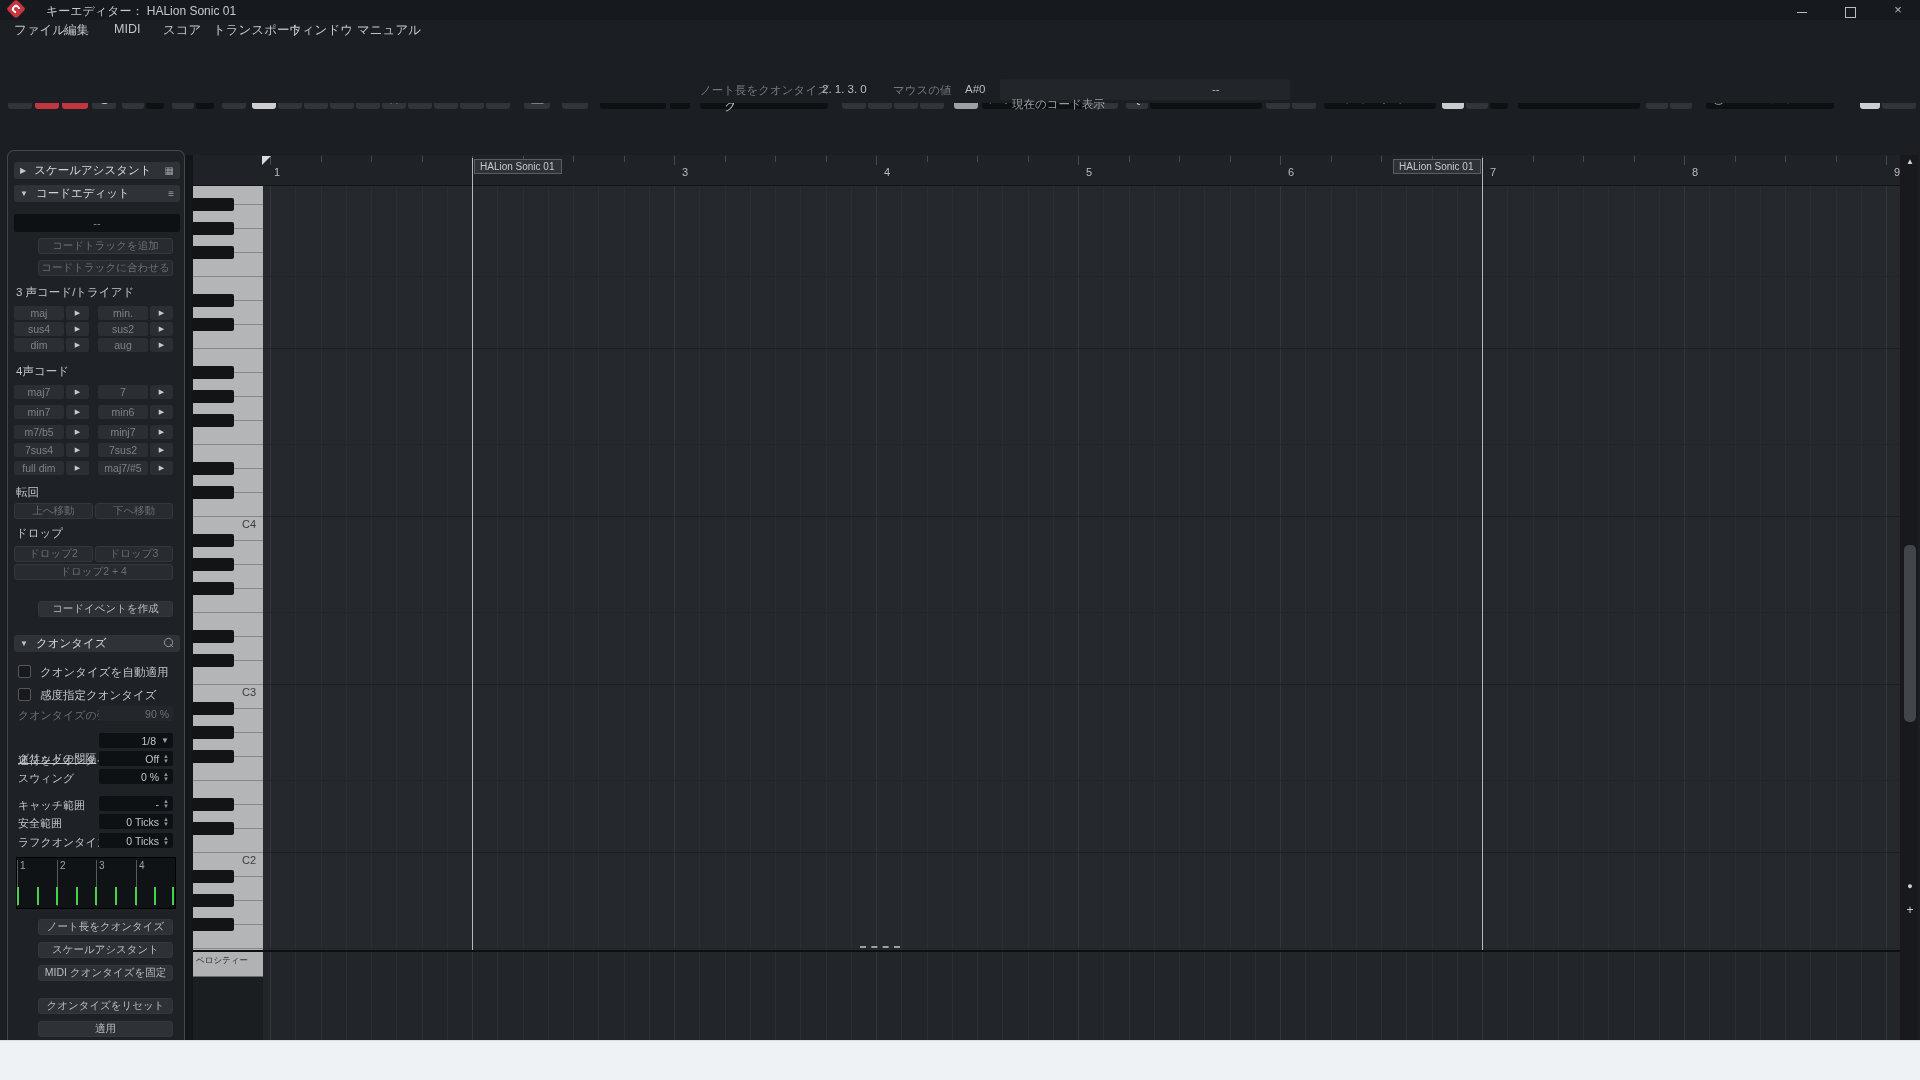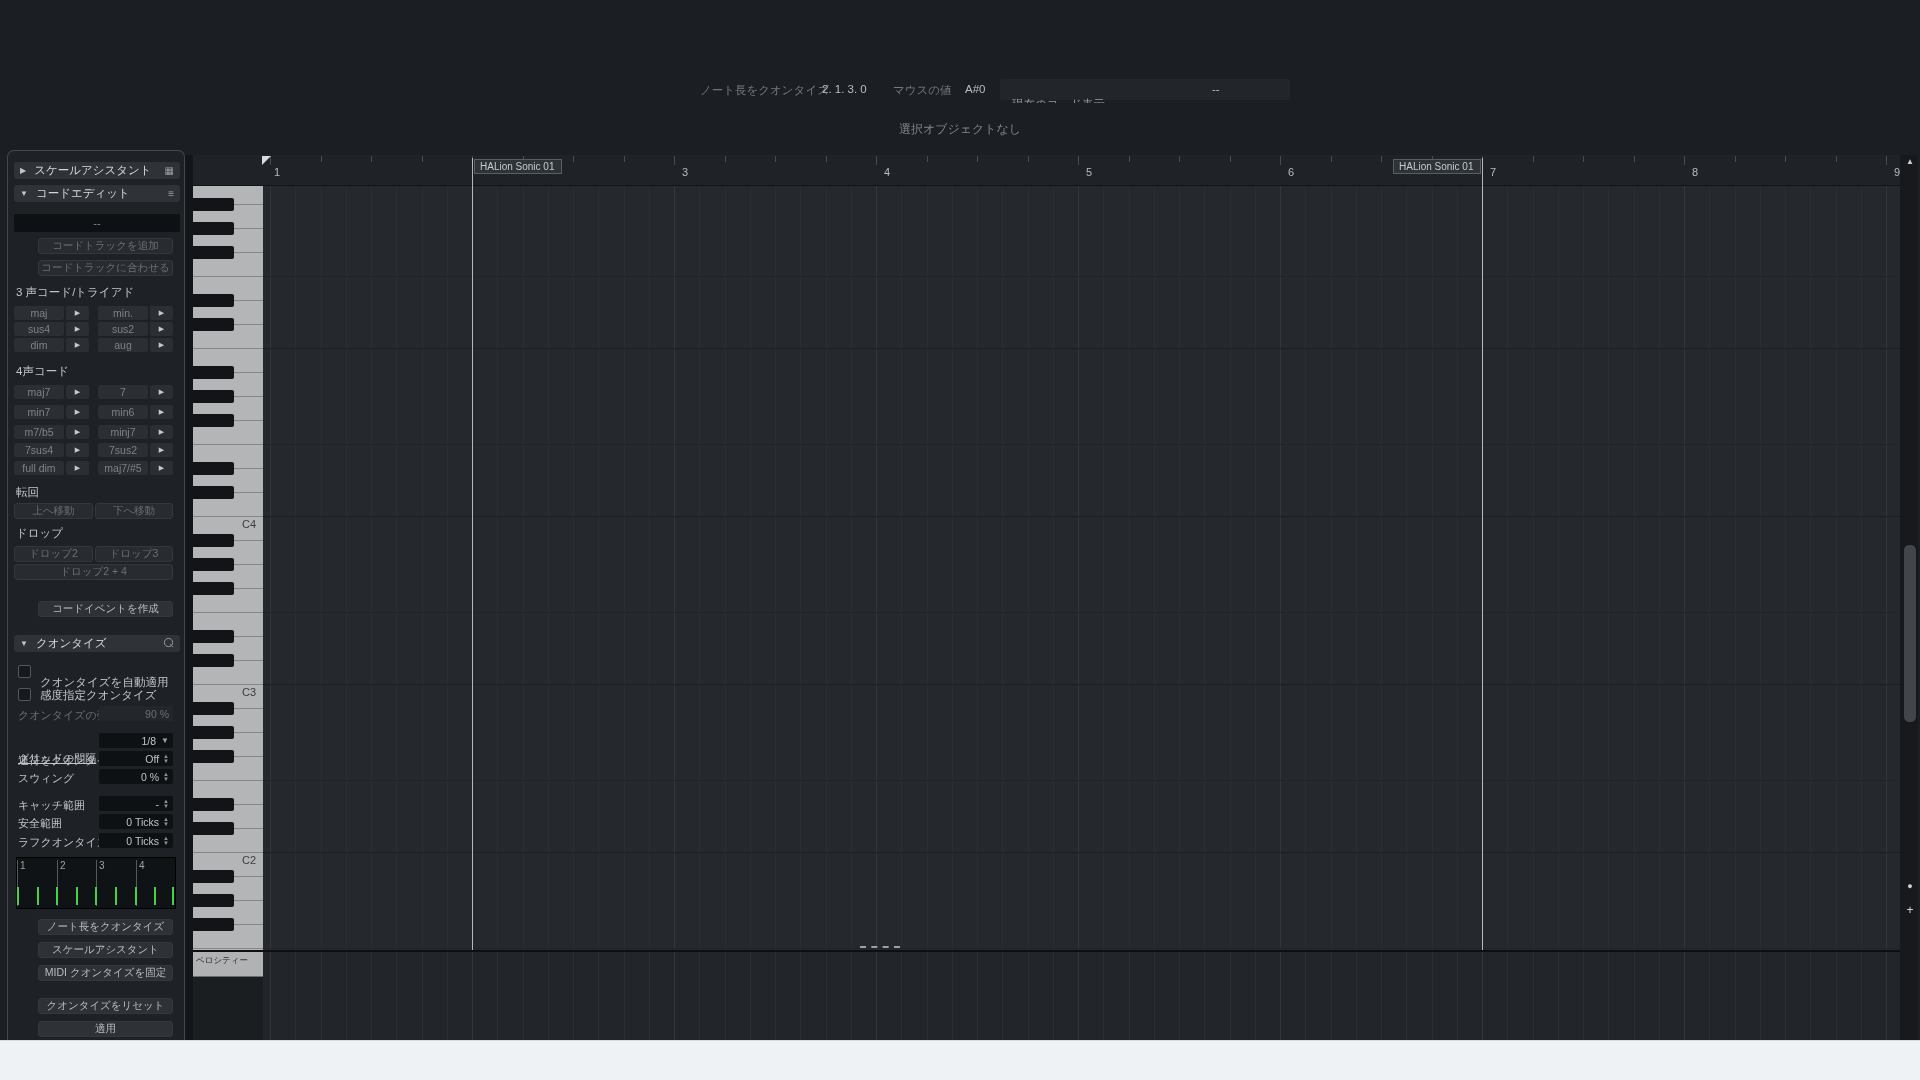--- a/index.html
+++ b/index.html
@@ -103,21 +103,41 @@
   #leftgap{left:185px;top:155px;width:8px;height:885px;background:#131619;}
 
   
   #taskbar{left:0;top:1040px;width:1920px;height:40px;background:#eff2f5;border-top:1px solid #d9dcdf;box-sizing:border-box;}
 </style>
 </head>
 <body>
 
 <div id="screen">
 
-
+  <div id="titlebar" class="abs">
+    <span class="cubase-logo abs" style="left:9px;top:2px;"></span>
+    <span class="ttl abs">キーエディター： HALion Sonic 01</span>
+    <div class="winbtn abs" style="left:1790px;">
+        <span class="minbar abs" style="left:7px;"></span>
+      </div>
+    <div class="winbtn abs" style="left:1838px;">
+        <span class="maxbox abs" style="left:7px;"></span>
+      </div>
+    <div class="winbtn abs" style="left:1886px;">×</div>
+  </div>
+
+  <div id="menubar" class="abs">
+    <span style="left:14px">ファイル</span>
+    <span style="left:64px">編集</span>
+    <span style="left:114px">MIDI</span>
+    <span style="left:163px">スコア</span>
+    <span style="left:213px">トランスポート</span>
+    <span style="left:289px">ウィンドウ</span>
+    <span style="left:357px">マニュアル</span>
+  </div>
 
   <div id="toolbar" class="abs">
     <div class="tbtn" style="left:8px;width:24px;">
       <svg class="ic" width="12" height="12" viewBox="0 0 12 12">
           <path d="M7 1 L11 5 L8 6 L6 10 L5 7 L2 11 L5 6 L2 4 Z" fill="#c7cacd"></path>
         </svg>
     </div>
     <div class="tbtn red" style="left:35px;width:24px;">S</div>
     <div class="tbtn red" style="left:62px;width:26px;">
       <span style="width:10px;height:10px;border-radius:50%;background:#3a1114;display:block;"></span>
@@ -345,23 +365,20 @@
     <span class="il-label" style="left:700px;">ノート長をクオンタイズ</span>
     <span class="il-value" style="left:822px;">2. 1. 3.  0</span>
     <span class="il-label" style="left:893px;">マウスの値</span>
     <span class="il-value" style="left:965px;">A#0</span>
     <div id="chordbox">
       <span class="il-label" style="left:12px;top:18px;color:#9ba0a4;">現在のコード表示</span>
       <span class="il-value" style="left:212px;top:4px;">--</span>
     </div>
   </div>
 
-  <div id="statusband" class="abs">
-    <span>選択オブジェクトなし</span>
-  </div>
 
   <div id="leftgap" class="abs"></div>
   <div id="ruler" class="abs">
       <div class="rtick" style="left: 77px; height: 9px;"></div>
       <div class="rtick" style="left: 127.5px; height: 6px;"></div>
       <div class="rtick" style="left: 178px; height: 6px;"></div>
       <div class="rtick" style="left: 228.5px; height: 6px;"></div>
       <div class="rtick" style="left: 279px; height: 9px;"></div>
       <div class="rtick" style="left: 329.5px; height: 6px;"></div>
       <div class="rtick" style="left: 380px; height: 6px;"></div>
@@ -693,21 +710,21 @@
       <span>クオンタイズ</span>
       <span class="rIcon">
         <svg width="11" height="11" viewBox="0 0 12 12">
             <circle cx="6" cy="6" r="4.5" stroke="#9da1a5" fill="none"></circle>
             <path d="M8 8 L11 11" stroke="#9da1a5"></path>
           </svg>
       </span>
     </div>
 
     <div class="ckbox" style="left:10px;top:514px;"></div>
-    <span class="cklabel" style="left:32px;top:514px;margin-top:10px;">クオンタイズを自動適用</span>
+    <span class="cklabel" style="left:32px;top:514px;">クオンタイズを自動適用</span>
     <div class="ckbox" style="left:10px;top:537px;"></div>
     <span class="cklabel" style="left:32px;top:537px;">感度指定クオンタイズ</span>
 
     <span class="qrow-label dis" style="top:557px;">クオンタイズの強さ</span>
     <div class="qfield dis" style="top:555px;">
         <span>90 %</span>
       </div>
 
     <span class="qrow-label" style="top:600px;text-decoration:underline;">グリッドの間隔</span>
     <div class="qfield" style="top:582px;">

